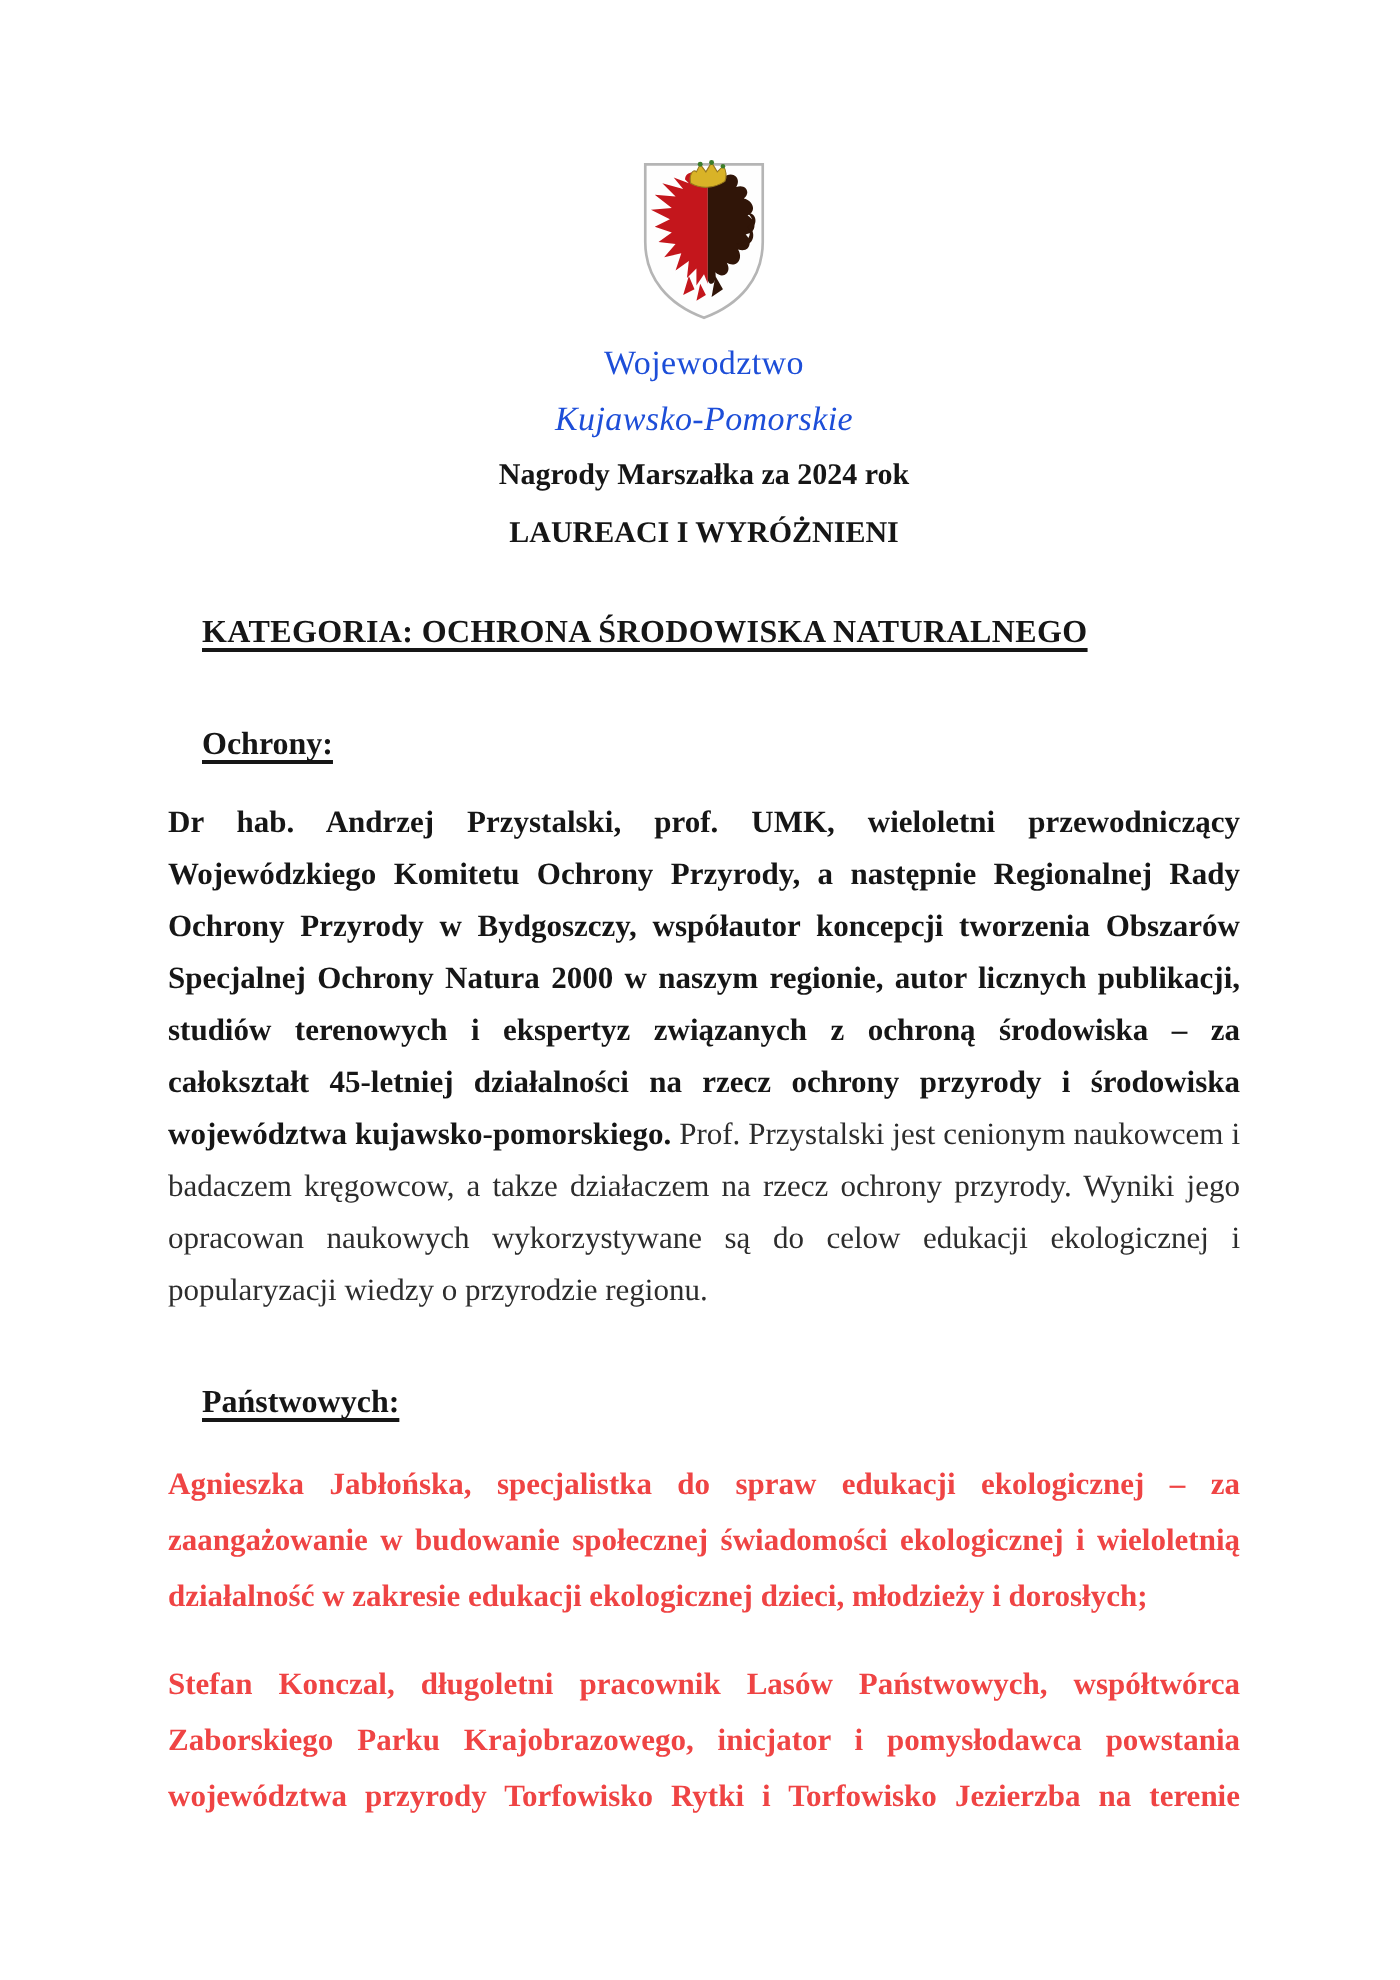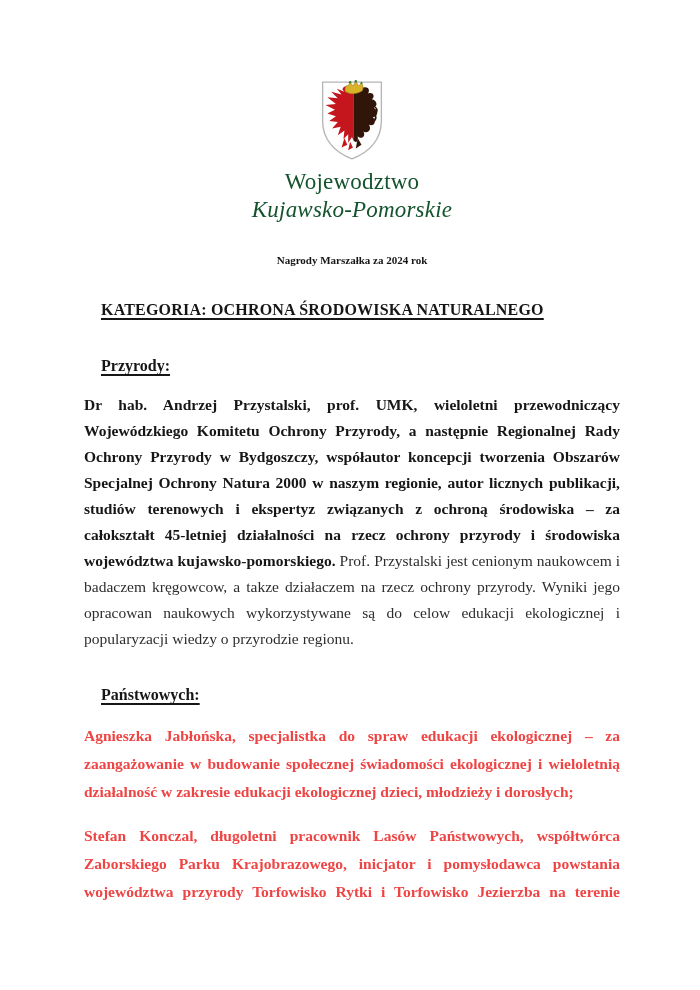--- a/index.html
+++ b/index.html
@@ -13,31 +13,30 @@
     overflow:hidden;
   }
   .content{padding:0 80px 0 84px;}
   .emblem-wrap{
     width:72px;height:86px;
     margin:78px auto 4px auto;
   }
   .emblem-wrap svg{display:block;width:72px;height:86px;}
   .org-line{
     text-align:center;
-    font-size:23px;
+    font-size:17px;
     line-height:28px;
-    color:#14532d;
+    color:#1d4ed8;
     letter-spacing:.2px;
   }
   .org-line.second{margin-bottom:0;font-style:italic;}
   .doc-title{
-    margin-top:22px;
     text-align:center;
     font-weight:bold;
-    font-size:11px;
+    font-size:15px;
     line-height:29px;
     color:#161616;
   }
   .heading{
     font-weight:bold;
     font-size:16px;
     color:#161616;
     text-decoration:underline;
     text-decoration-thickness:1.6px;
     text-underline-offset:3px;
@@ -90,25 +89,26 @@
         <circle cx="42" cy="2" r="1.3" fill="#3c7d2b"></circle>
         <circle cx="48" cy="4" r="1.2" fill="#3c7d2b"></circle>
       </svg>
     </div>
 
     <div class="org-line">Wojewodztwo</div>
     <div class="org-line second">Kujawsko-Pomorskie</div>
 
     <div class="doc-title">
       <div>Nagrody Marszałka za 2024 rok</div>
+      <div>LAUREACI I WYRÓŻNIENI</div>
     </div>
 
     <p class="heading category-heading">KATEGORIA: OCHRONA ŚRODOWISKA NATURALNEGO</p>
 
-    <p class="heading award-heading">Przyrody:</p>
+    <p class="heading award-heading">Ochrony:</p>
 
     <p class="body-par"><strong>Dr hab. Andrzej Przystalski, prof. UMK, wieloletni przewodniczący Wojewódzkiego Komitetu Ochrony Przyrody, a następnie Regionalnej Rady Ochrony Przyrody w Bydgoszczy, współautor koncepcji tworzenia Obszarów Specjalnej Ochrony Natura 2000 w naszym regionie, autor licznych publikacji, studiów terenowych i ekspertyz związanych z ochroną środowiska – za całokształt 45-letniej działalności na rzecz ochrony przyrody i środowiska województwa kujawsko-pomorskiego.</strong><span> Prof. Przystalski jest cenionym naukowcem i badaczem kręgowcow, a takze działaczem na rzecz ochrony przyrody. Wyniki jego opracowan naukowych wykorzystywane są do celow edukacji ekologicznej i popularyzacji wiedzy o przyrodzie regionu.</span></p>
 
     <p class="heading distinctions-heading">Państwowych:</p>
 
     <p class="body-par par-bold first">Agnieszka Jabłońska, specjalistka do spraw edukacji ekologicznej – za zaangażowanie w budowanie społecznej świadomości ekologicznej i wieloletnią działalność w zakresie edukacji ekologicznej dzieci, młodzieży i dorosłych;</p>
 
     <p class="body-par par-bold justify-last">Stefan Konczal, długoletni pracownik Lasów Państwowych, współtwórca Zaborskiego Parku Krajobrazowego, inicjator i pomysłodawca powstania województwa przyrody Torfowisko Rytki i Torfowisko Jezierzba na terenie</p>
 
   </div>

